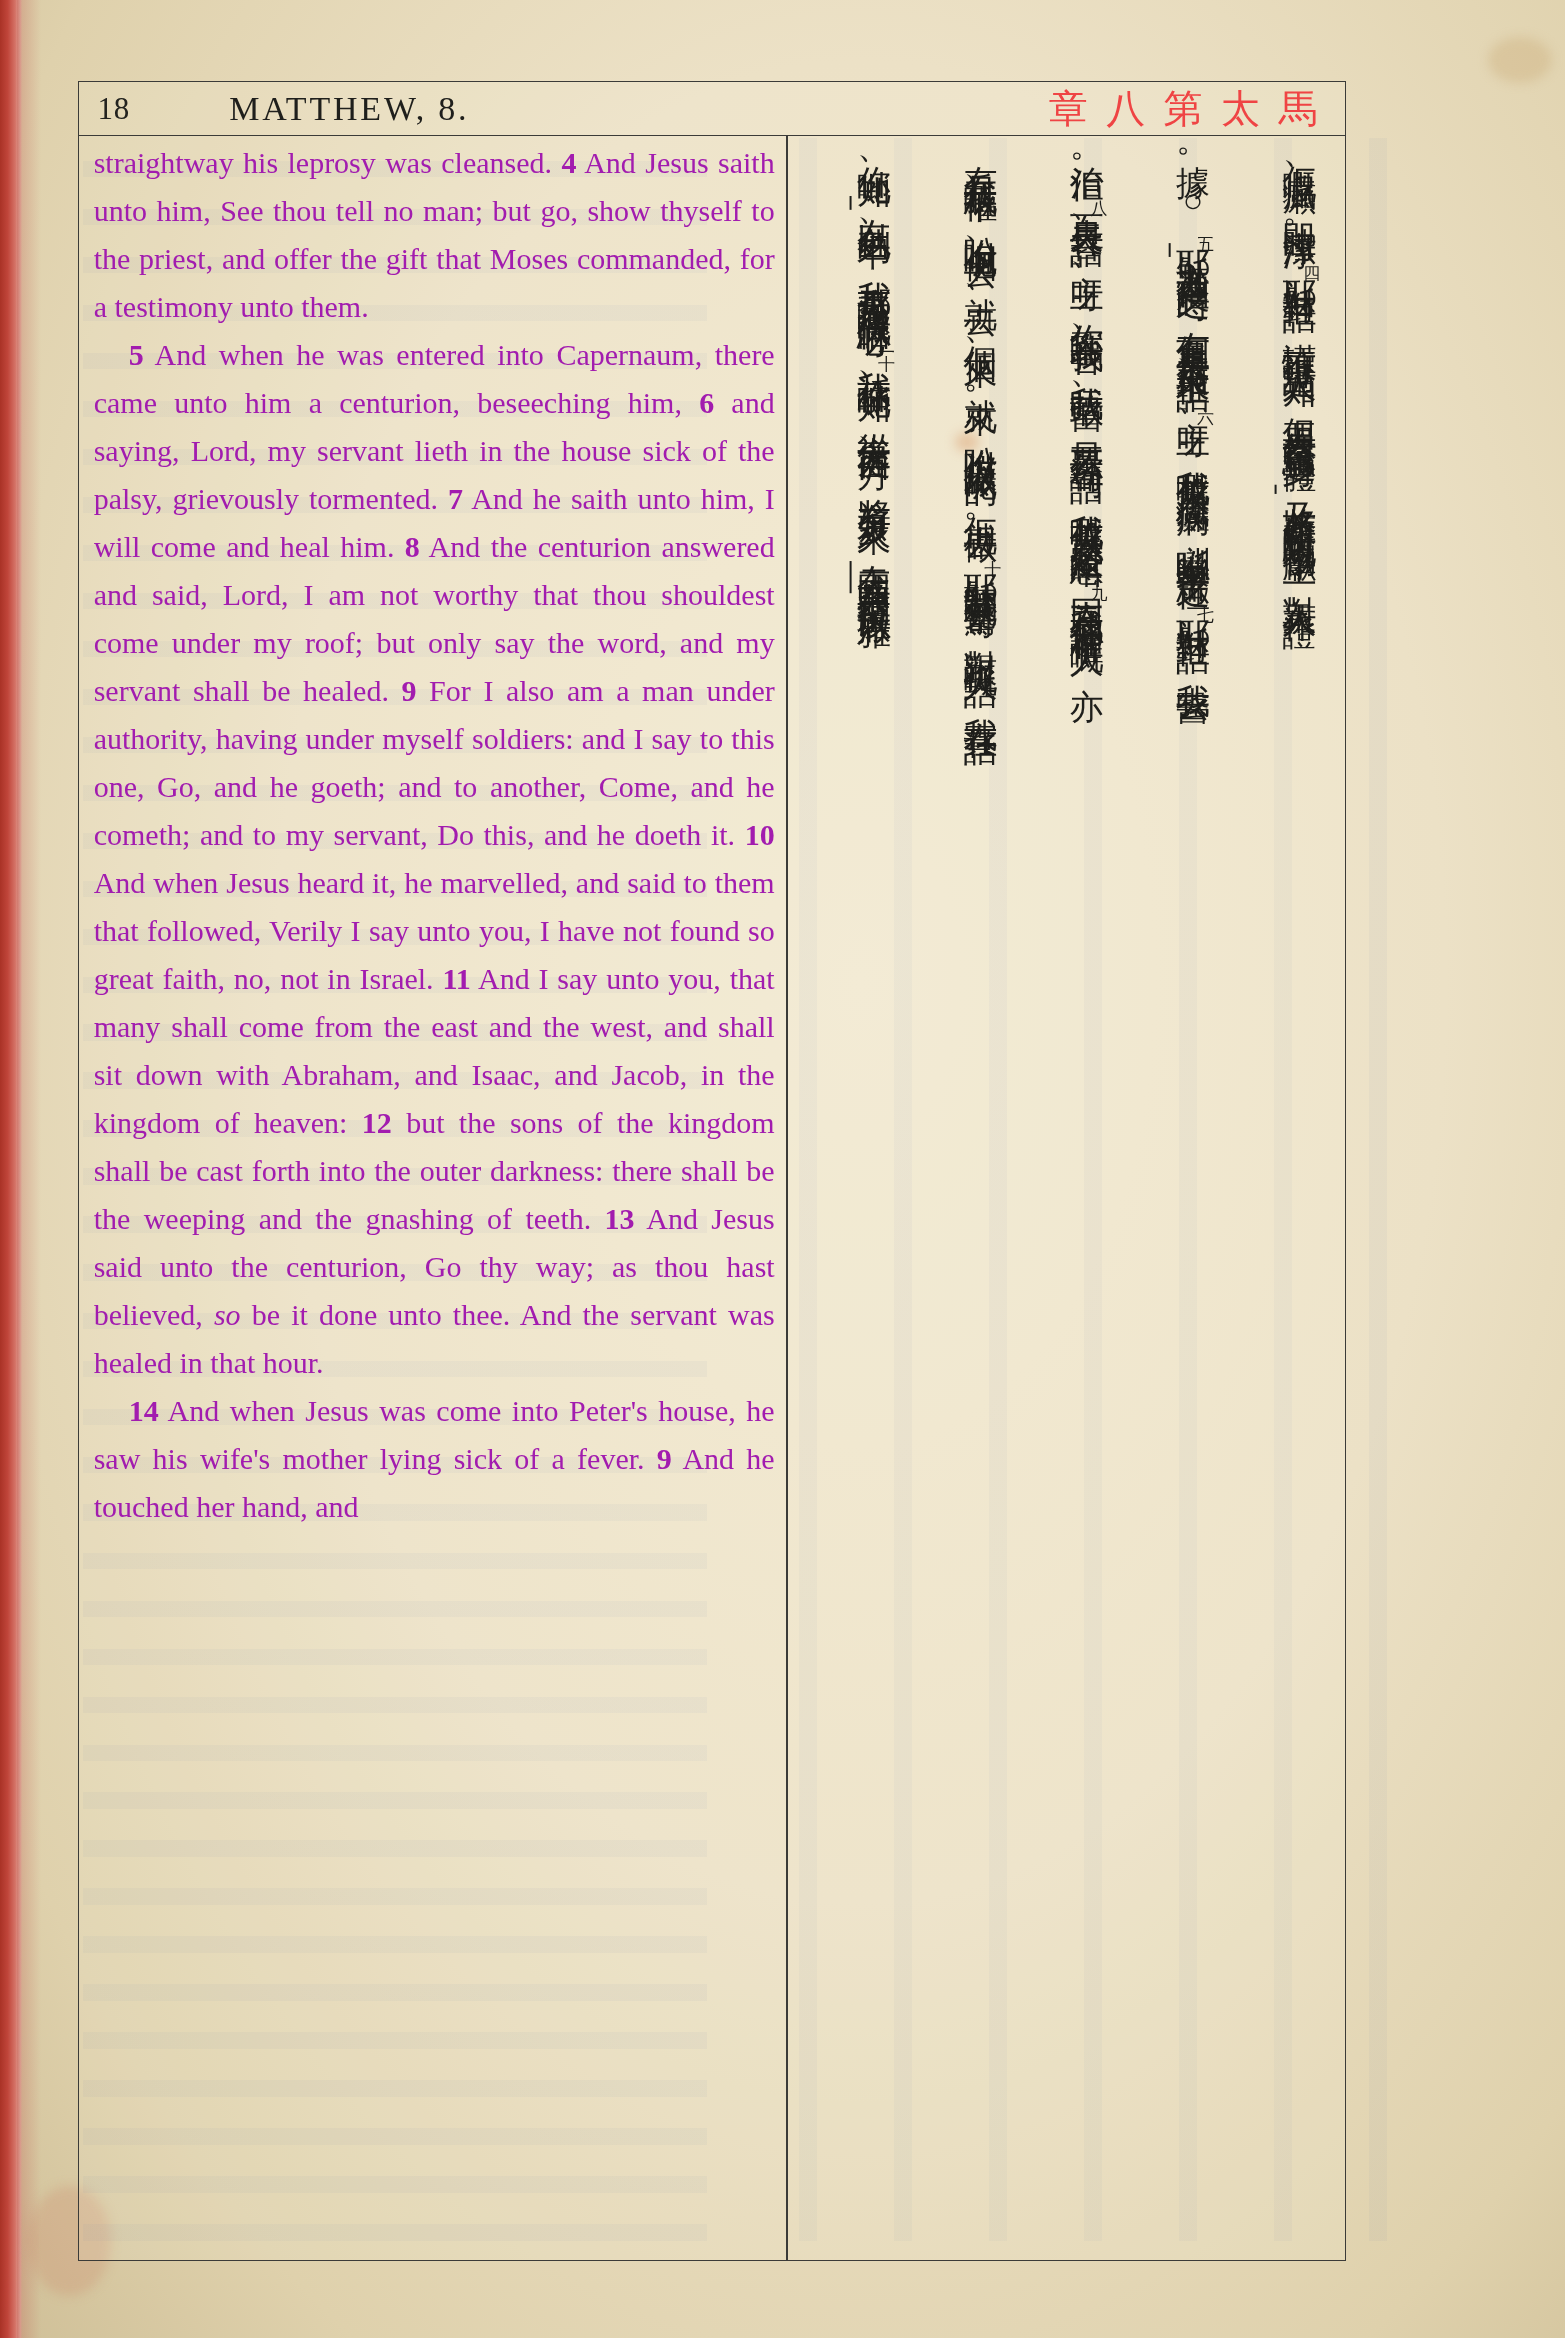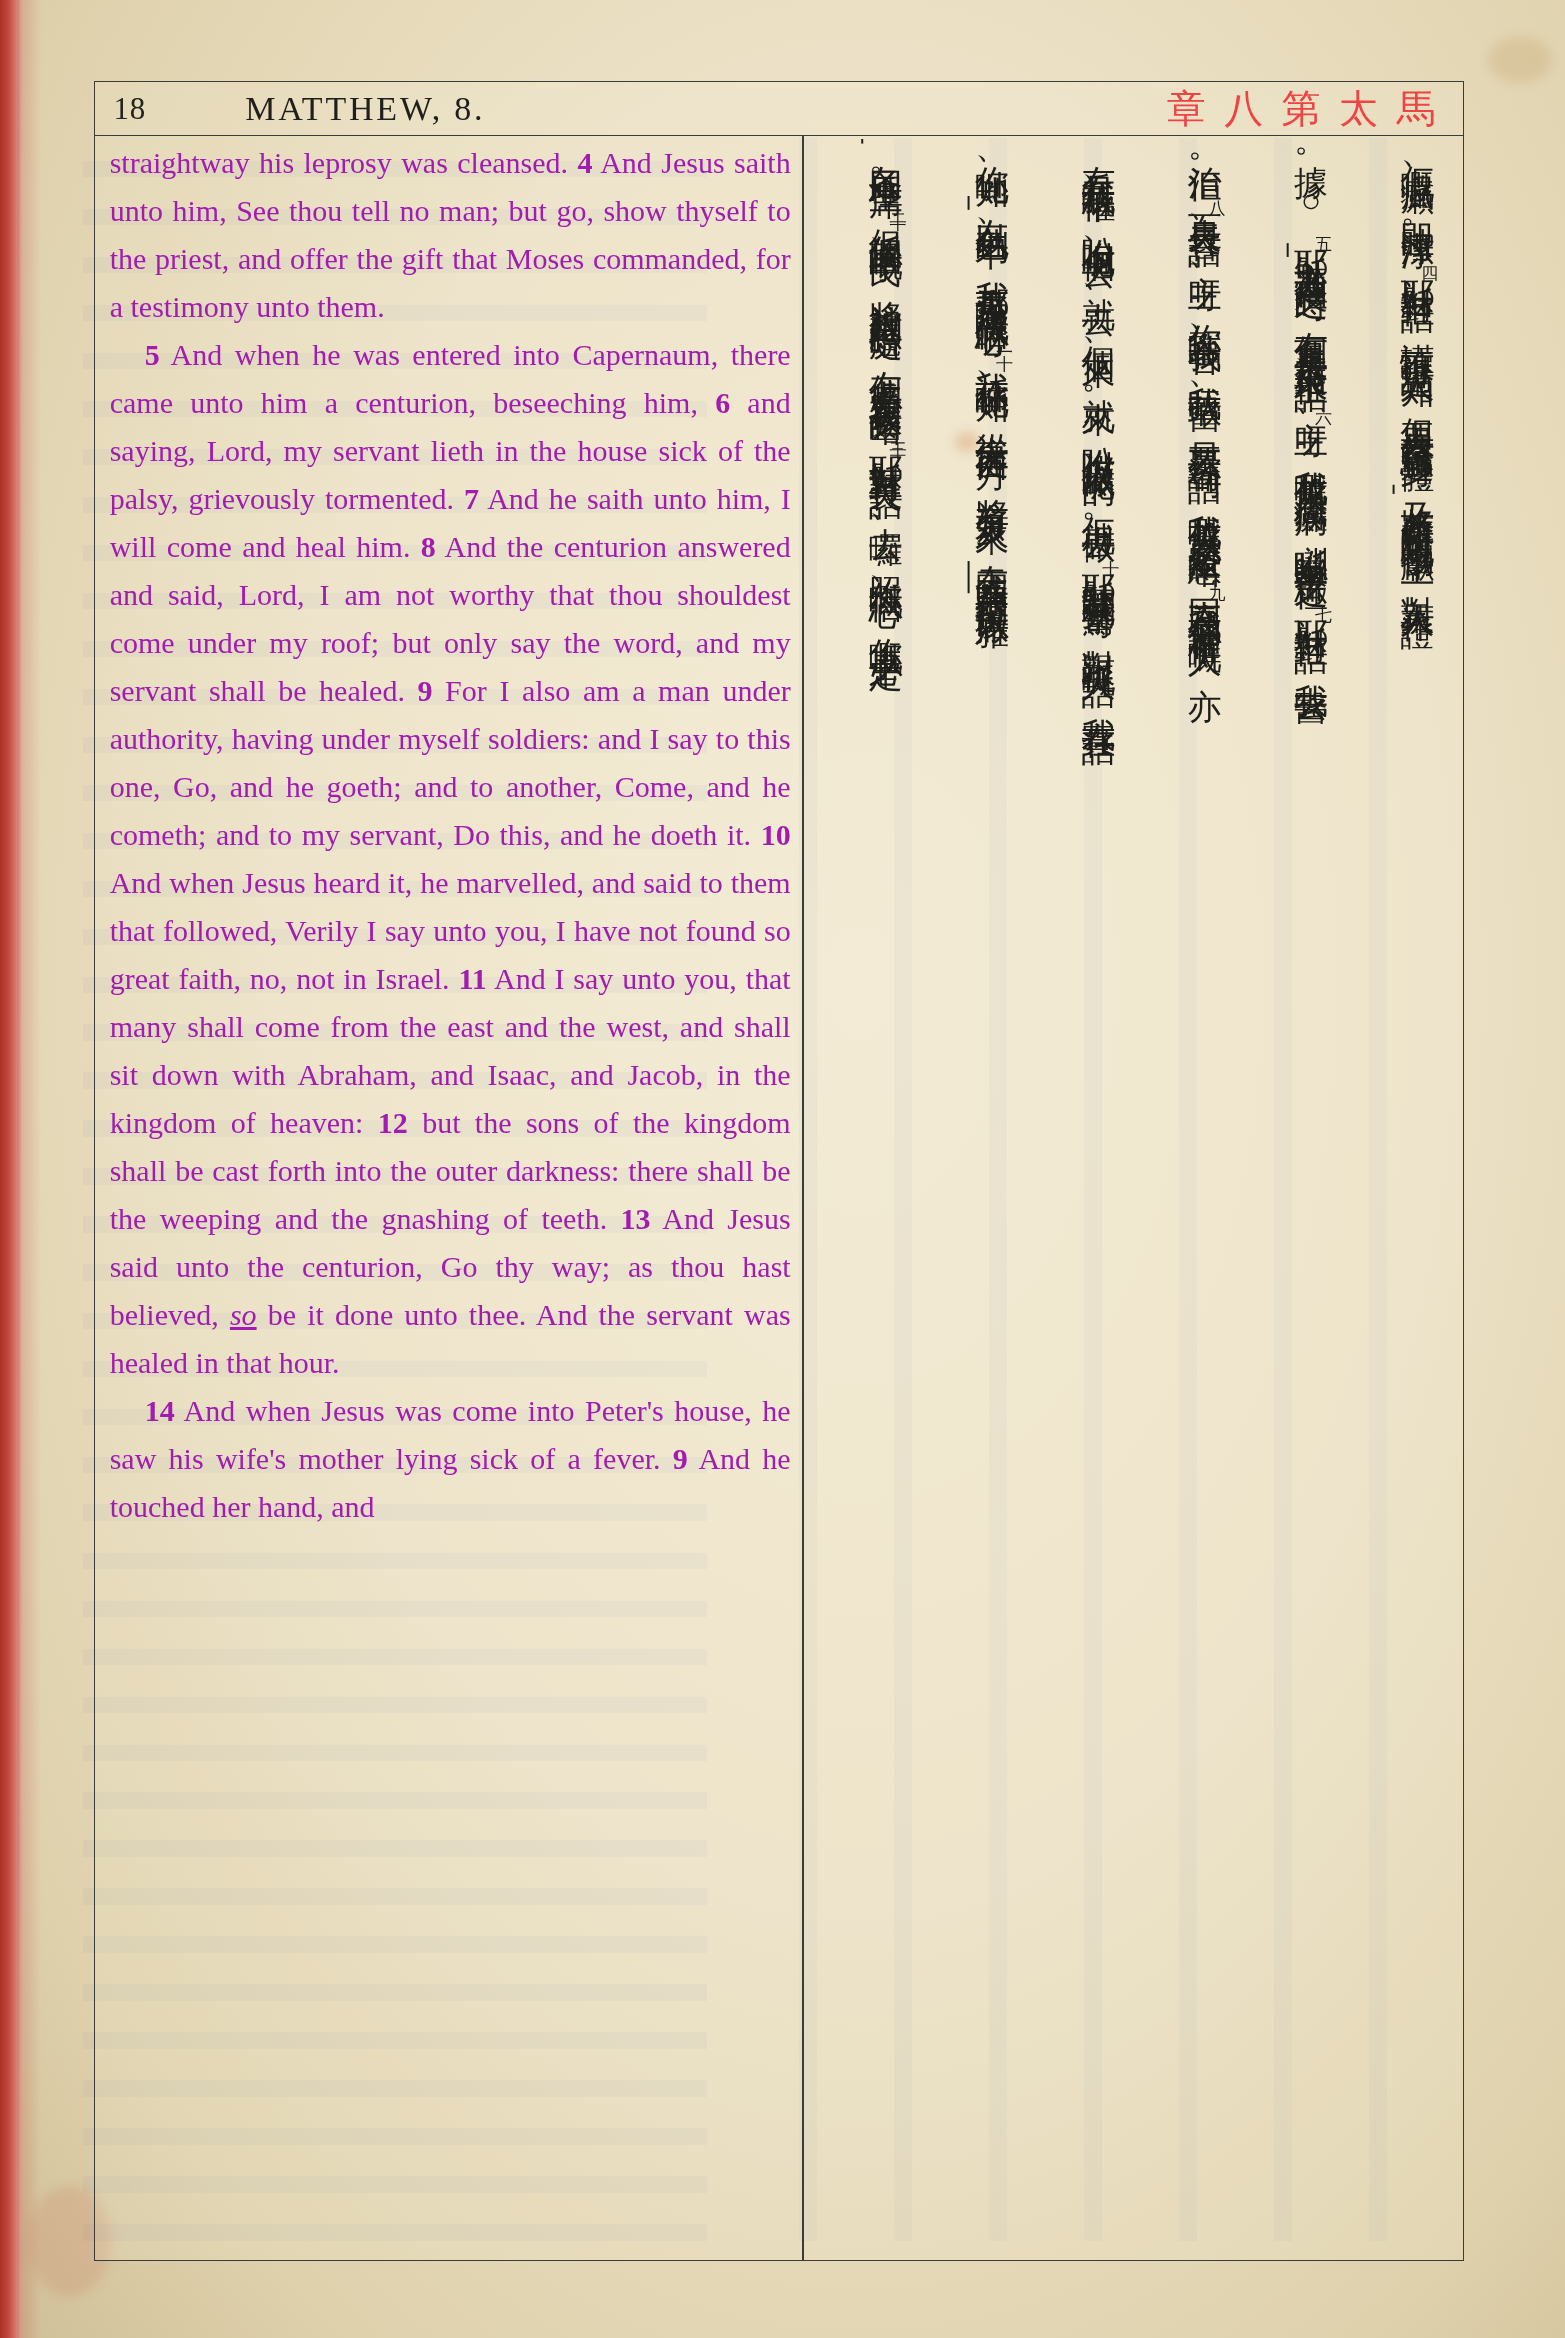--- a/index.html
+++ b/index.html
@@ -13,21 +13,21 @@
   .spine{
     position:absolute;left:0;top:0;bottom:0;width:22px;
     background:linear-gradient(90deg,#a93226 0%,#c0453a 35%,#d57468 70%,#e6b3a5 92%, rgba(230,179,165,0) 100%);
   }
   .spine-blur{
     position:absolute;left:16.5px;top:0;bottom:0;width:24px;
     background:linear-gradient(90deg, rgba(190,90,80,.35), rgba(190,90,80,0));
   }
   
   .frame{
-    position:absolute;left:94px;top:81px;width:1370px;height:2180px;
+    position:absolute;left:78px;top:81px;width:1268px;height:2180px;
     border:1.8px solid #3b3b38;
     box-sizing:border-box;
     background:rgba(255,252,240,.12);
   }
   .header{
     position:absolute;left:0;right:0;top:0;height:53px;
     border-bottom:1.8px solid #3b3b38;
     display:flex;align-items:center;
   }
   .pagenum{
@@ -45,21 +45,21 @@
   }
   
   .en-col{
     position:absolute;left:14.7px;top:57px;width:681px;bottom:5.5px;
     font-size:30px;line-height:48px;color:#a21caf;
     text-align:justify;overflow:hidden;
   }
   .en-col p{margin:0;}
   .en-col p.indent{text-indent:35px;}
   .vnum{font-weight:bold;}
-  .ital{font-style:italic;text-decoration:underline;}
+  .ital{font-style:italic;}
   
   .zh-area{
     position:absolute;left:722px;right:7.3px;top:57px;bottom:5.5px;
     display:flex;flex-direction:row-reverse;justify-content:flex-start;
     gap:52px;padding-right:5.5px;overflow:hidden;
   }
   .zh-col{
     writing-mode:vertical-rl;text-orientation:upright;
     font-size:34px;line-height:42px;letter-spacing:4.6px;
     color:#1e1e1b;

